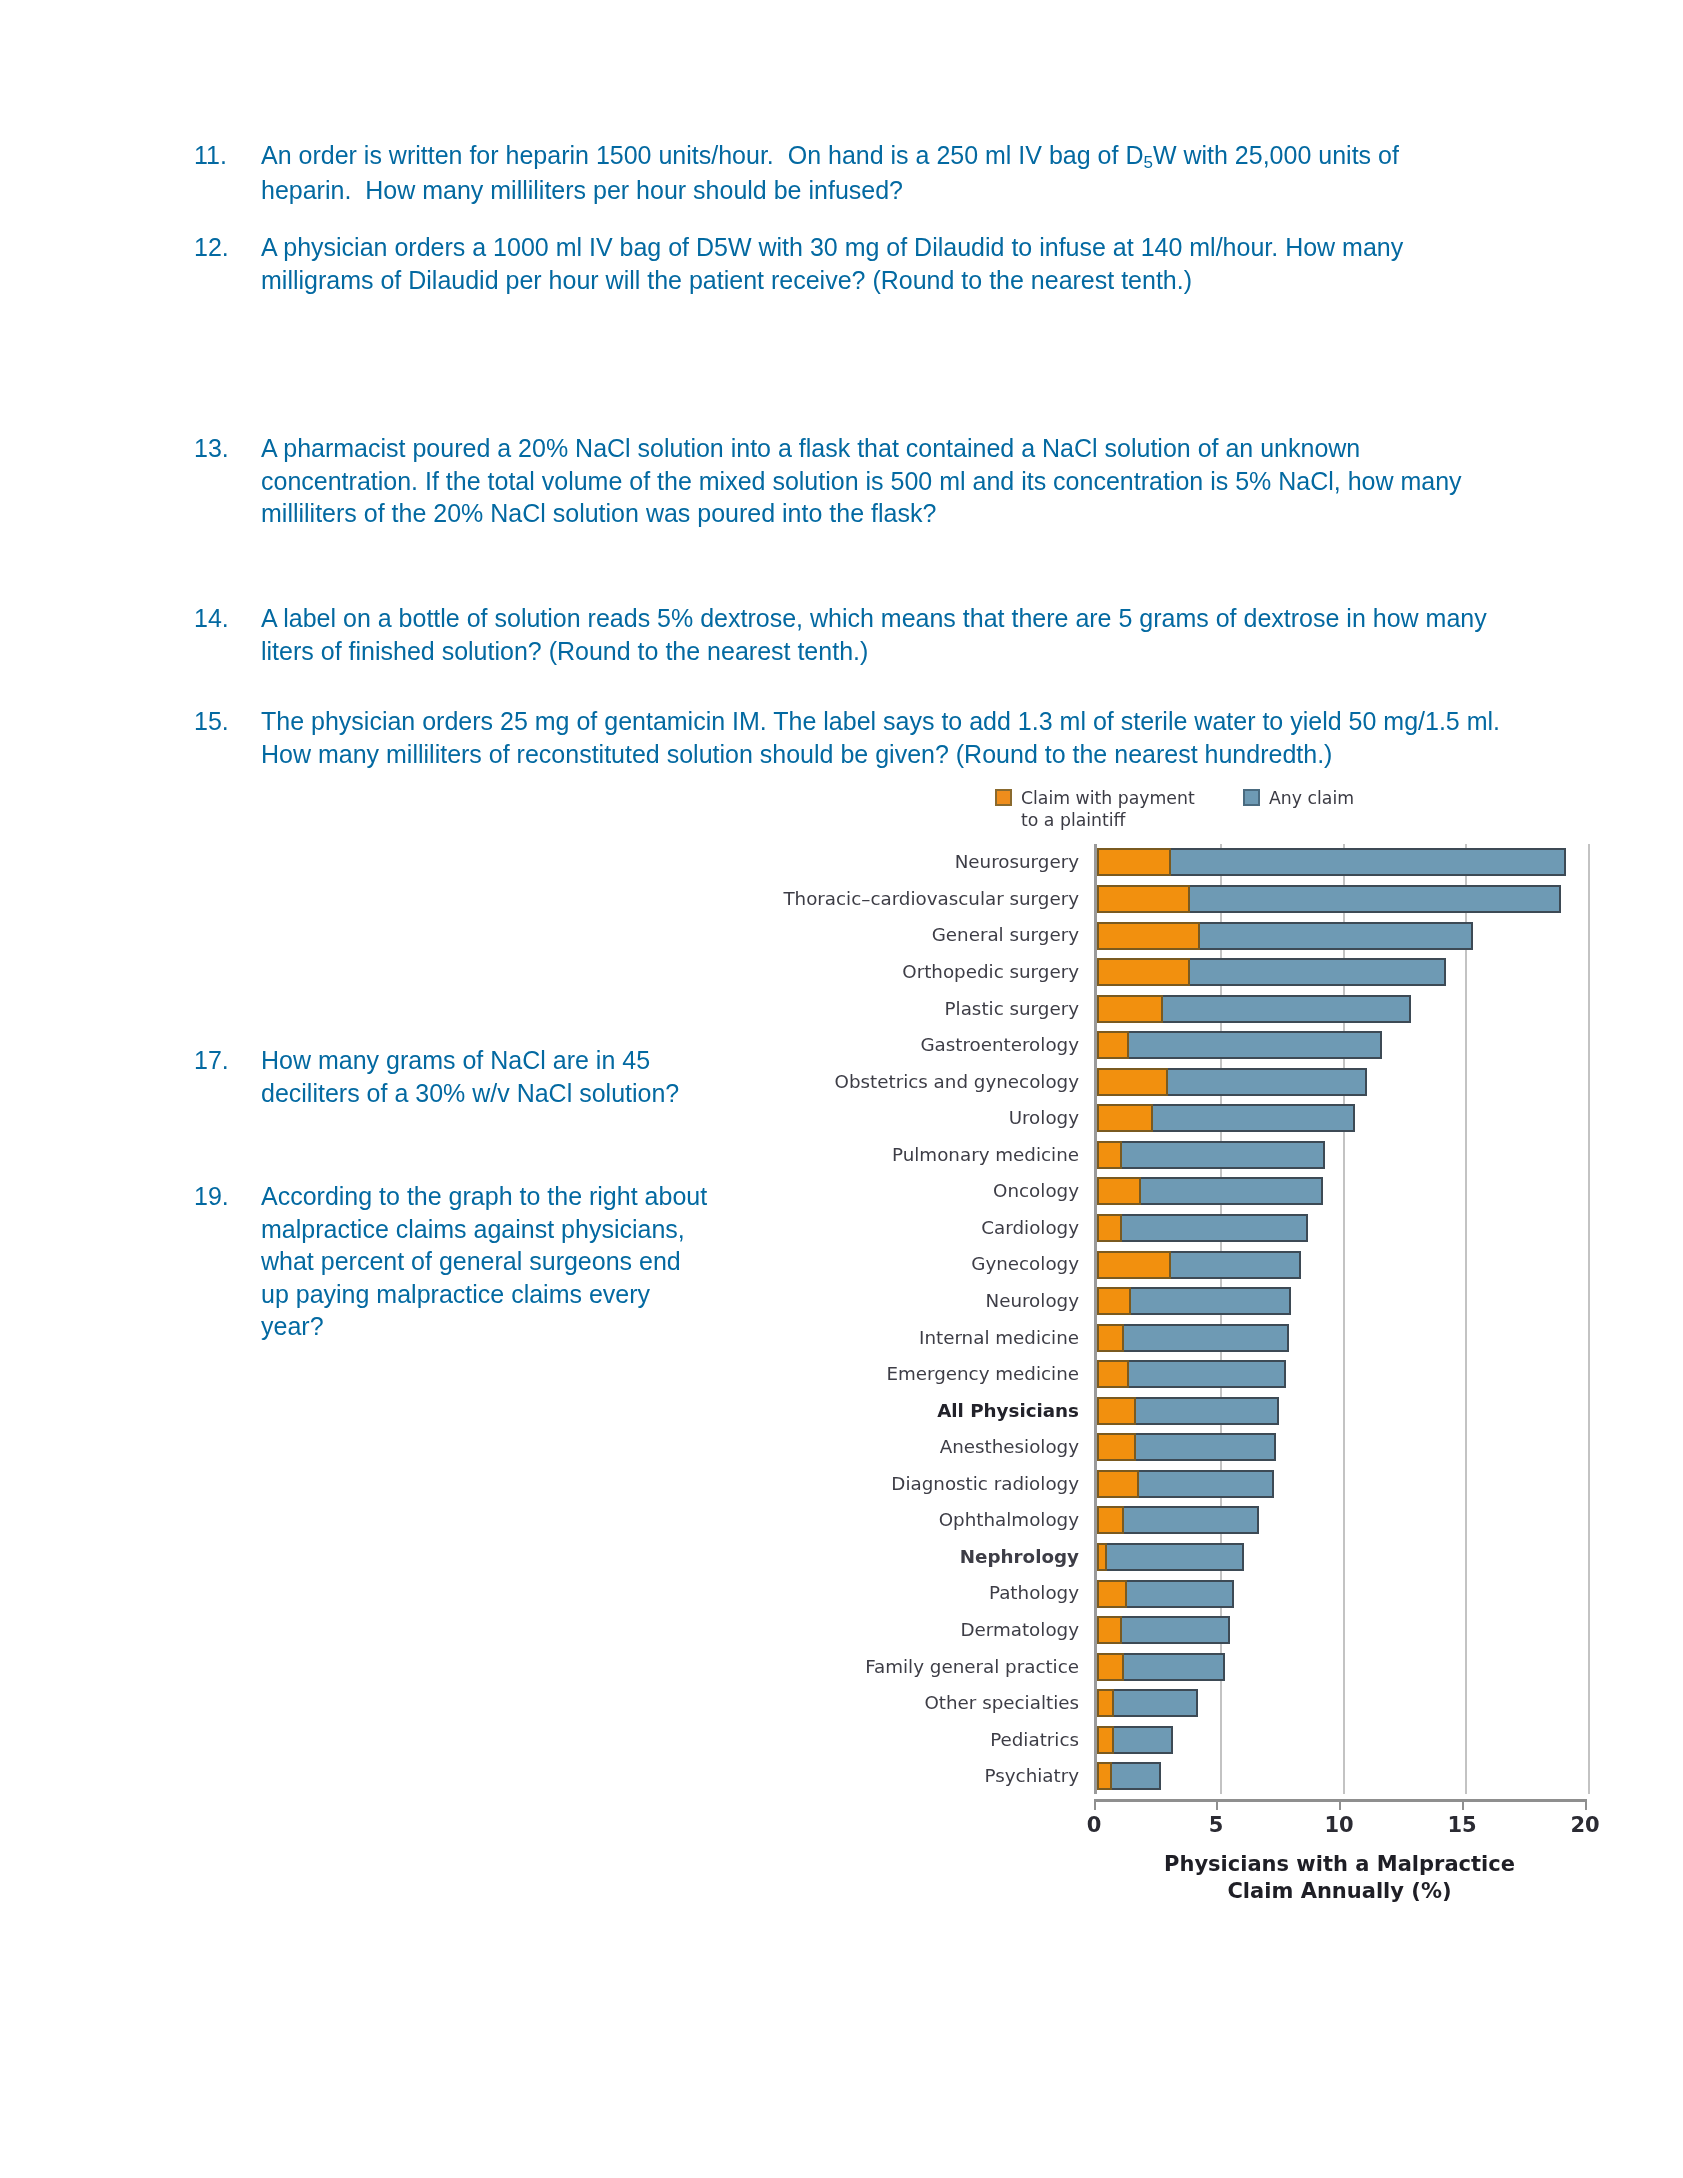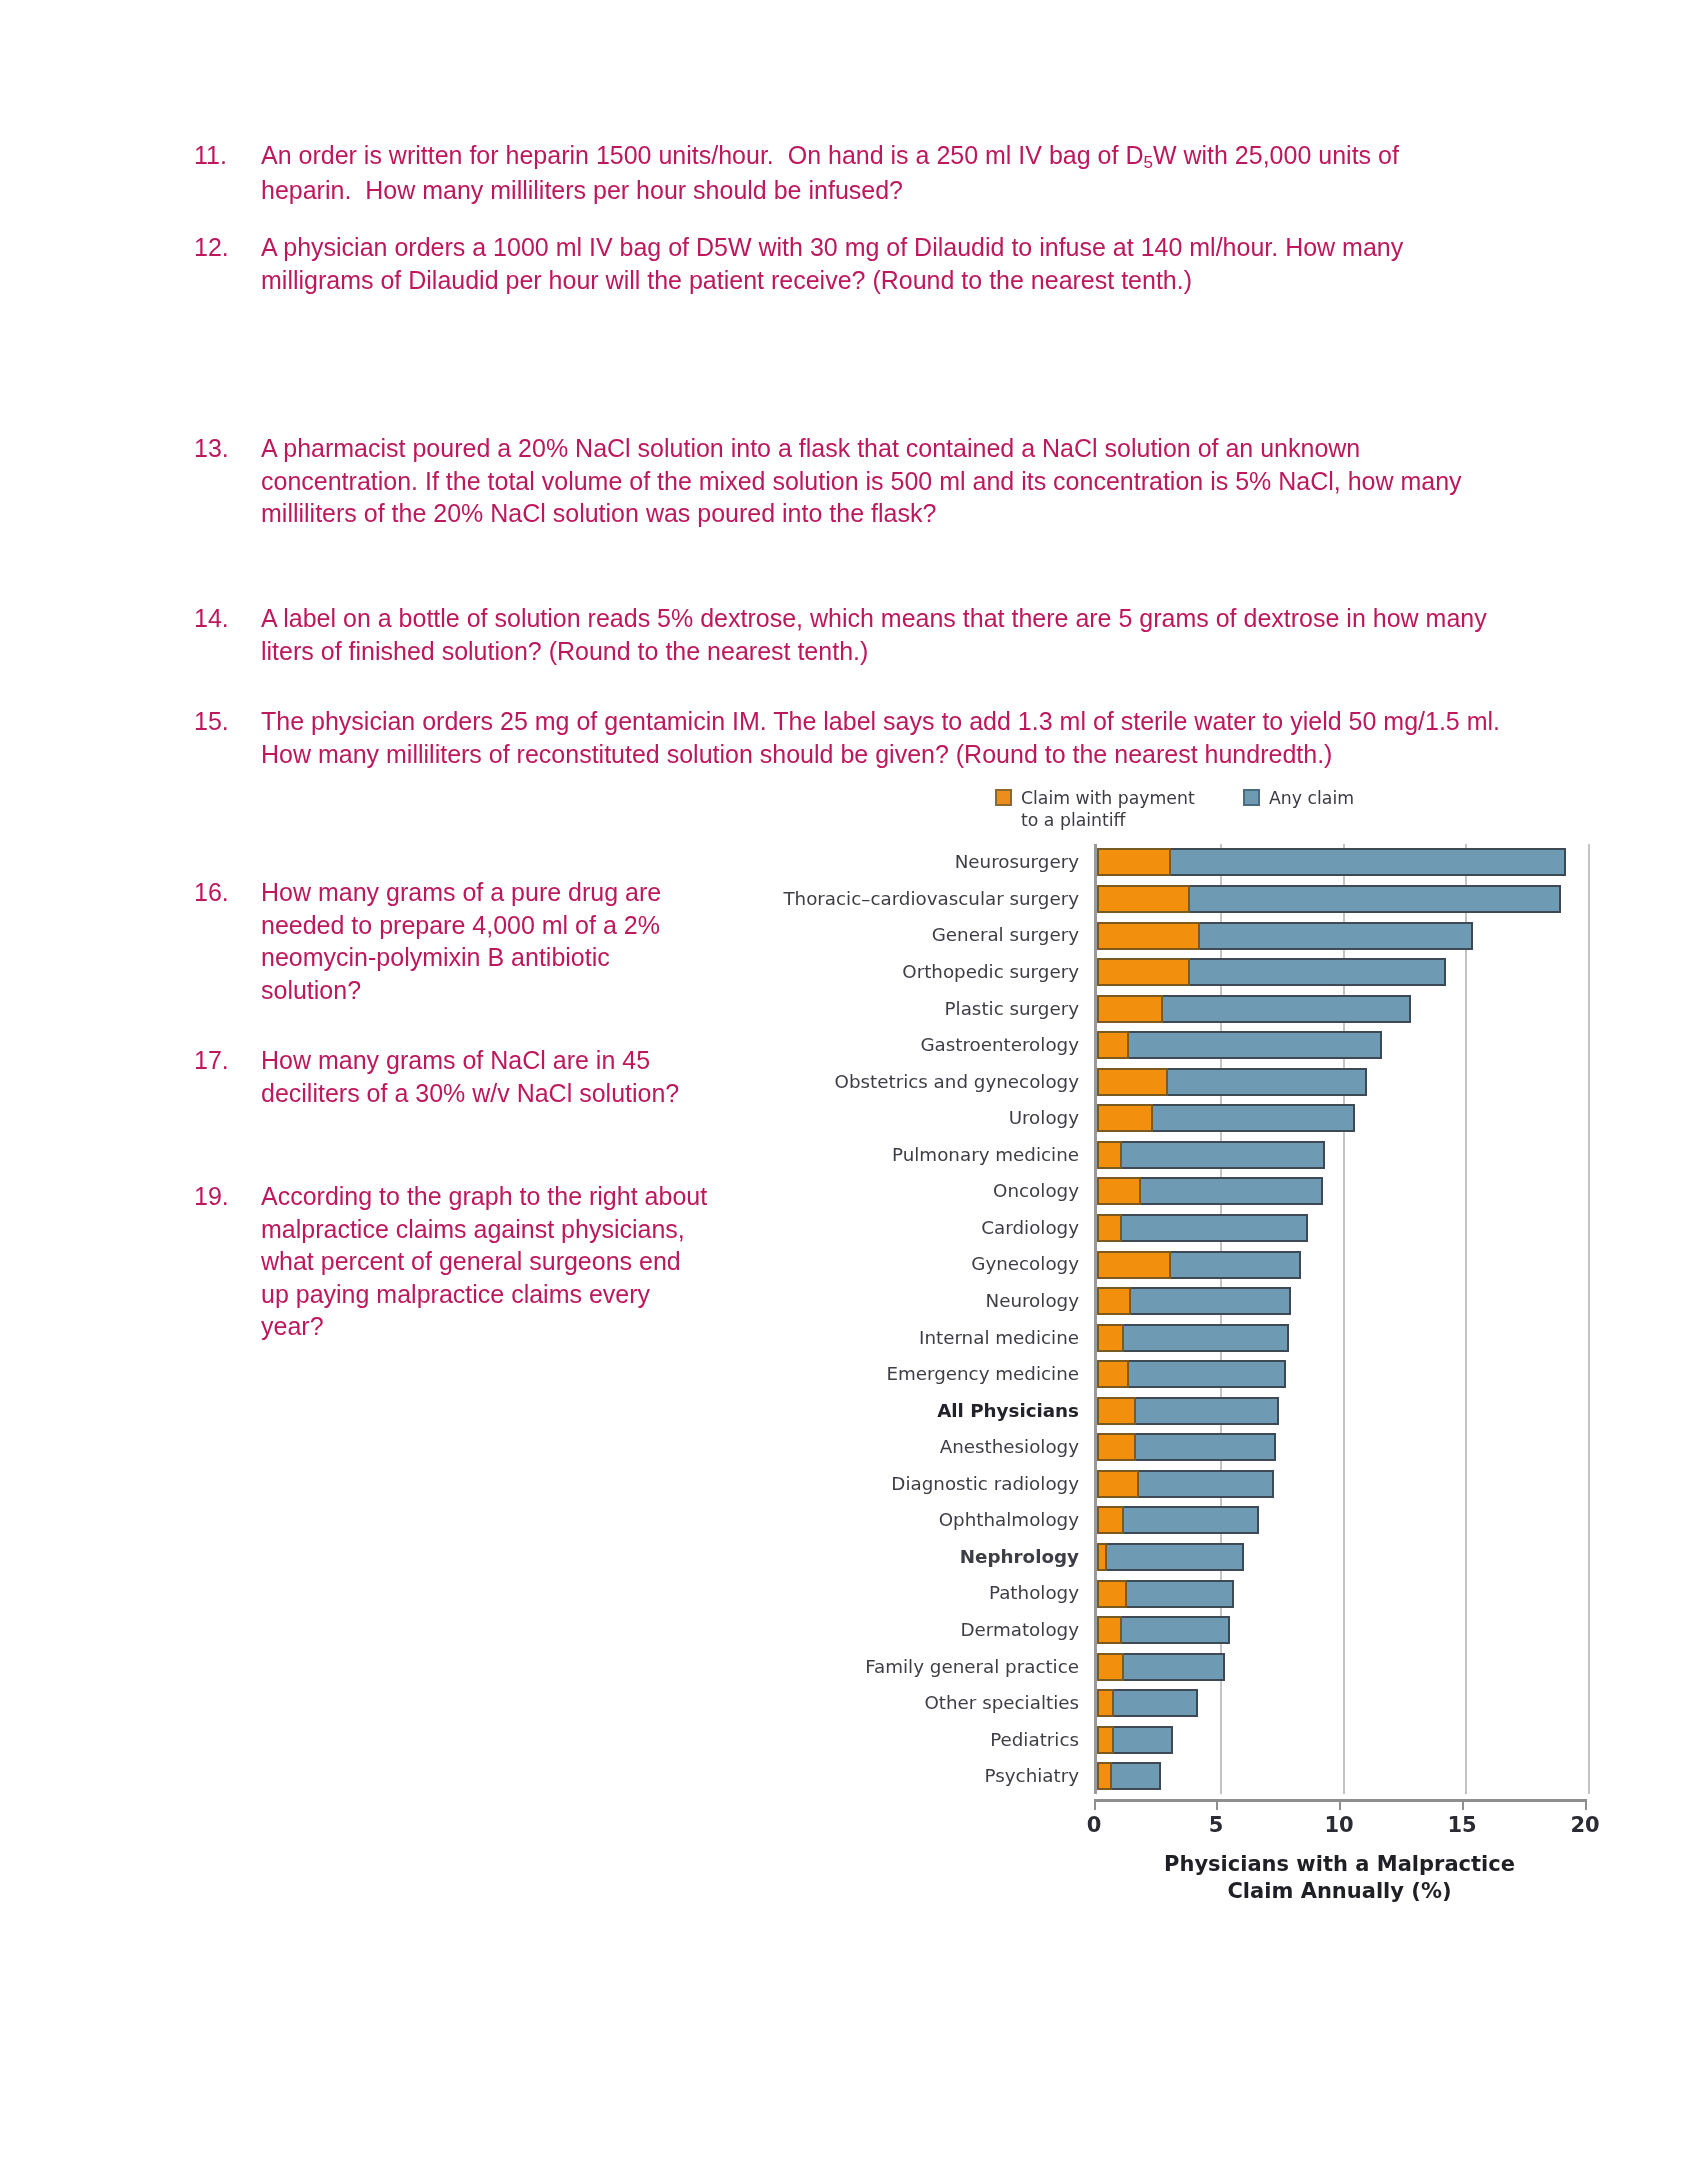--- a/index.html
+++ b/index.html
@@ -16,21 +16,21 @@
     color: #000000;
     overflow: hidden;
   }
 
   
   .q-block {
     position: absolute;
     display: flex;
     font-size: 25px;
     line-height: 1.30;
-    color: #be185d;
+    color: #0369a1;
   }
   .q-num {
     flex: 0 0 auto;
     width: 75px;
     text-align: left;
     padding-left: 8px;
     box-sizing: border-box;
   }
   .q-text {
     flex: 1 1 auto;
@@ -204,24 +204,20 @@
   <div class="q-block q-wide" style="top:602px">
     <div class="q-num">14.</div>
     <div class="q-text">A label on a bottle of solution reads 5% dextrose, which means that there are 5 grams of dextrose in how many liters of finished solution? (Round to the nearest tenth.)</div>
   </div>
 
   <div class="q-block q-wide" style="top:705px">
     <div class="q-num">15.</div>
     <div class="q-text">The physician orders 25 mg of gentamicin IM.  The label says to add 1.3 ml of sterile water to yield 50 mg/1.5 ml.  How many milliliters of reconstituted solution should be given?  (Round to the nearest hundredth.)</div>
   </div>
 
-  <div class="q-block q-narrow" style="top:876px">
-    <div class="q-num">16.</div>
-    <div class="q-text">How many grams of a pure drug are needed to prepare 4,000 ml of a 2% neomycin-polymixin B antibiotic solution?</div>
-  </div>
 
   <div class="q-block q-narrow" style="top:1044px">
     <div class="q-num">17.</div>
     <div class="q-text">How many grams of NaCl are in 45 deciliters of a 30% w/v NaCl solution?</div>
   </div>
 
   <div class="q-block q-narrow" style="top:1180px">
     <div class="q-num">19.</div>
     <div class="q-text">According to the graph to the right about malpractice claims against physicians, what percent of general surgeons end up paying malpractice claims every year?</div>
   </div>

